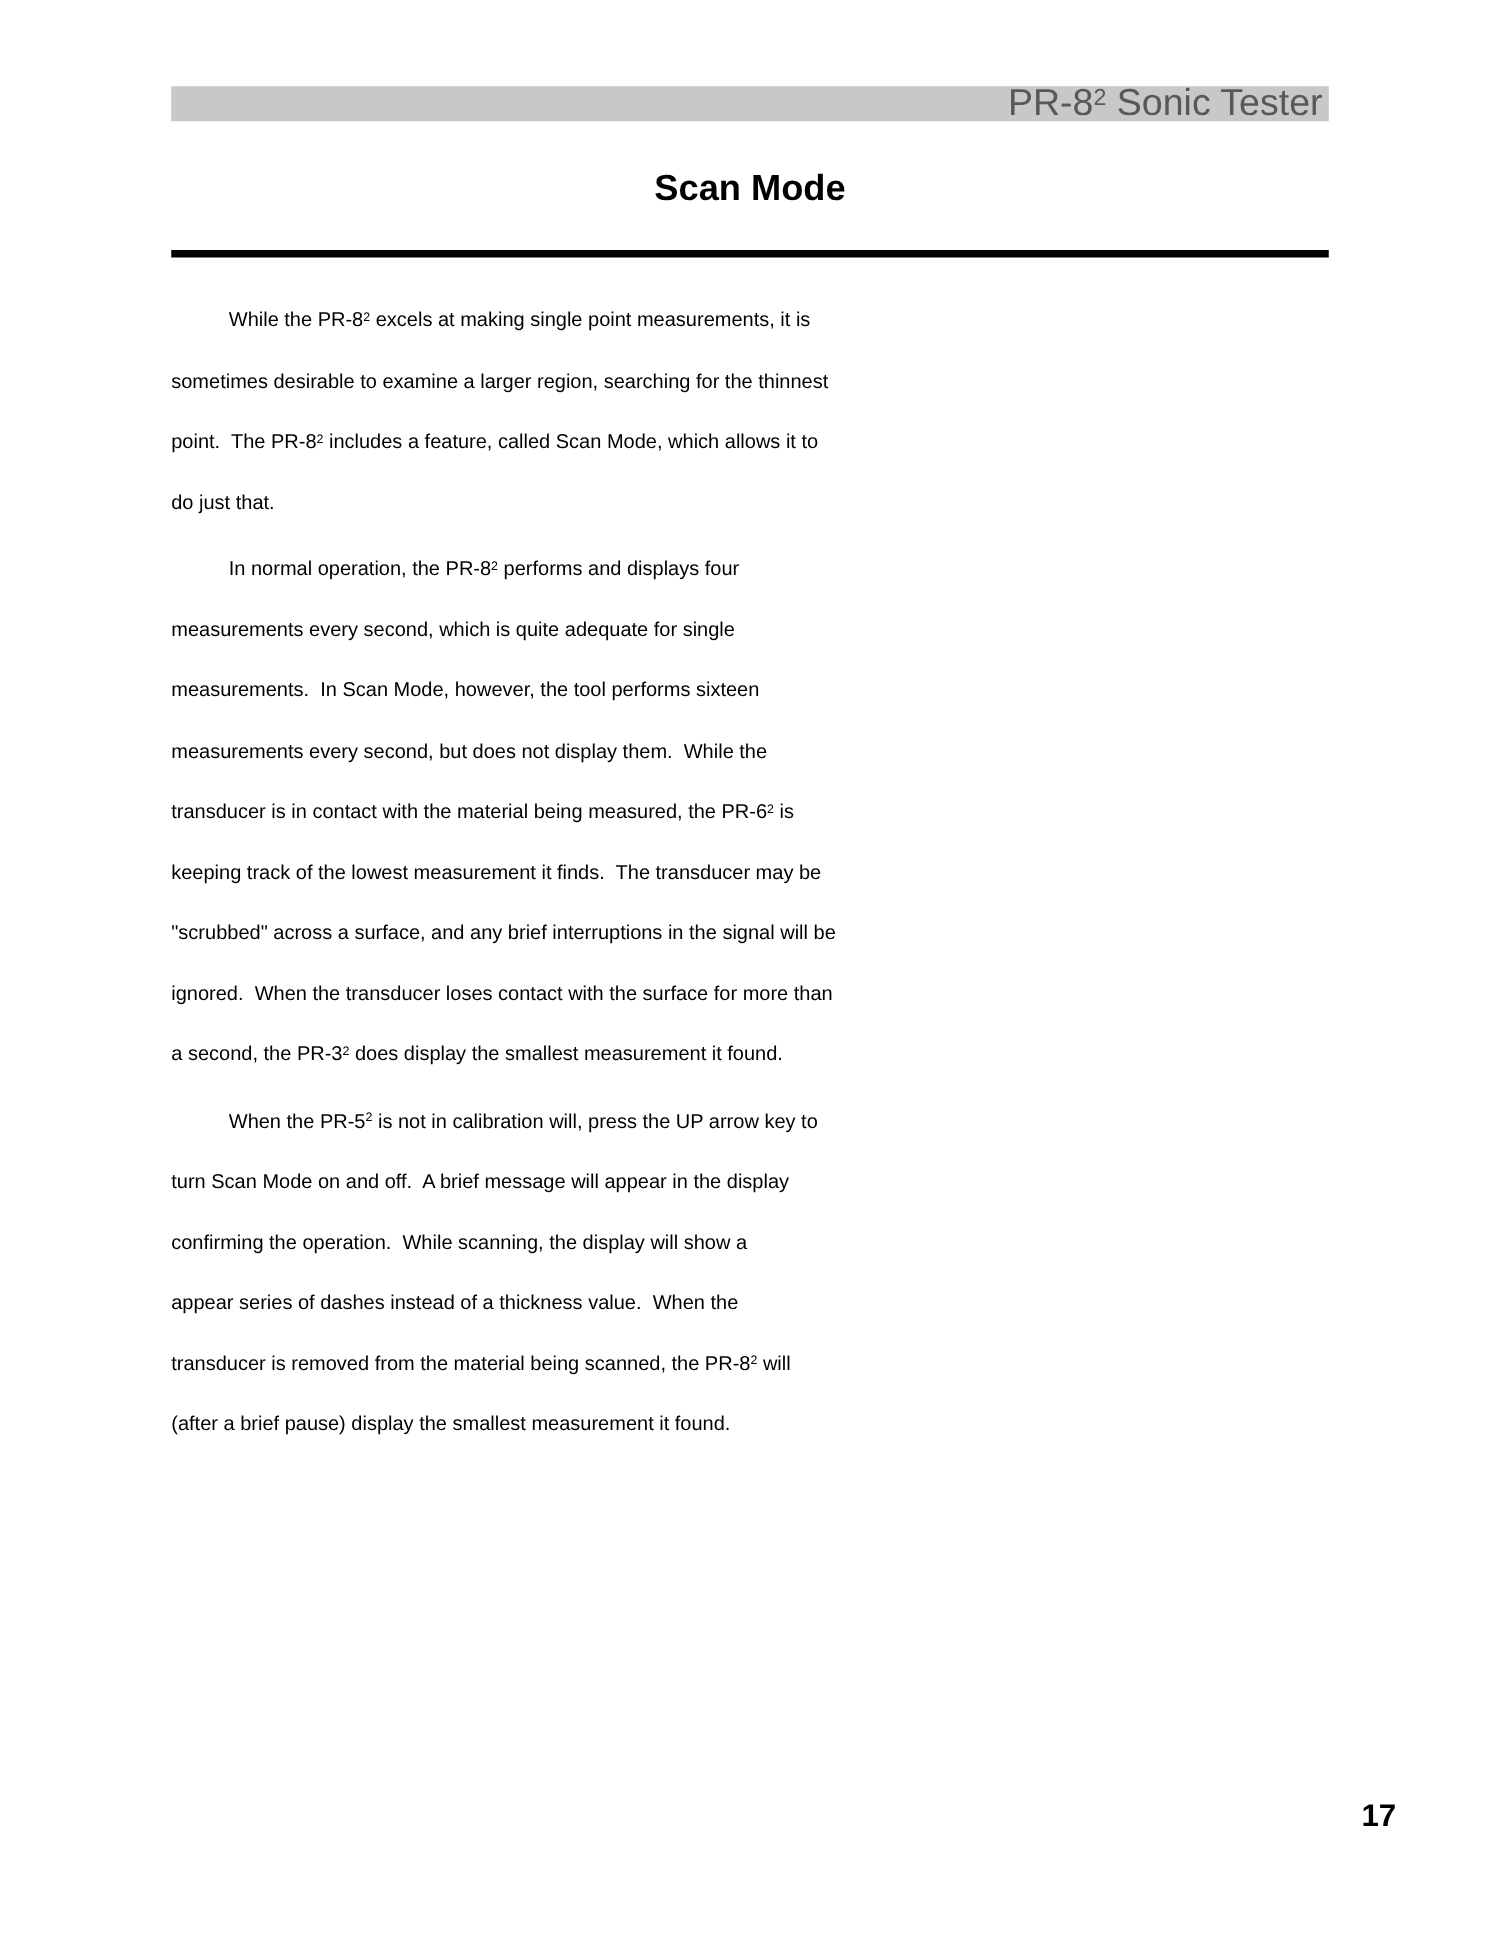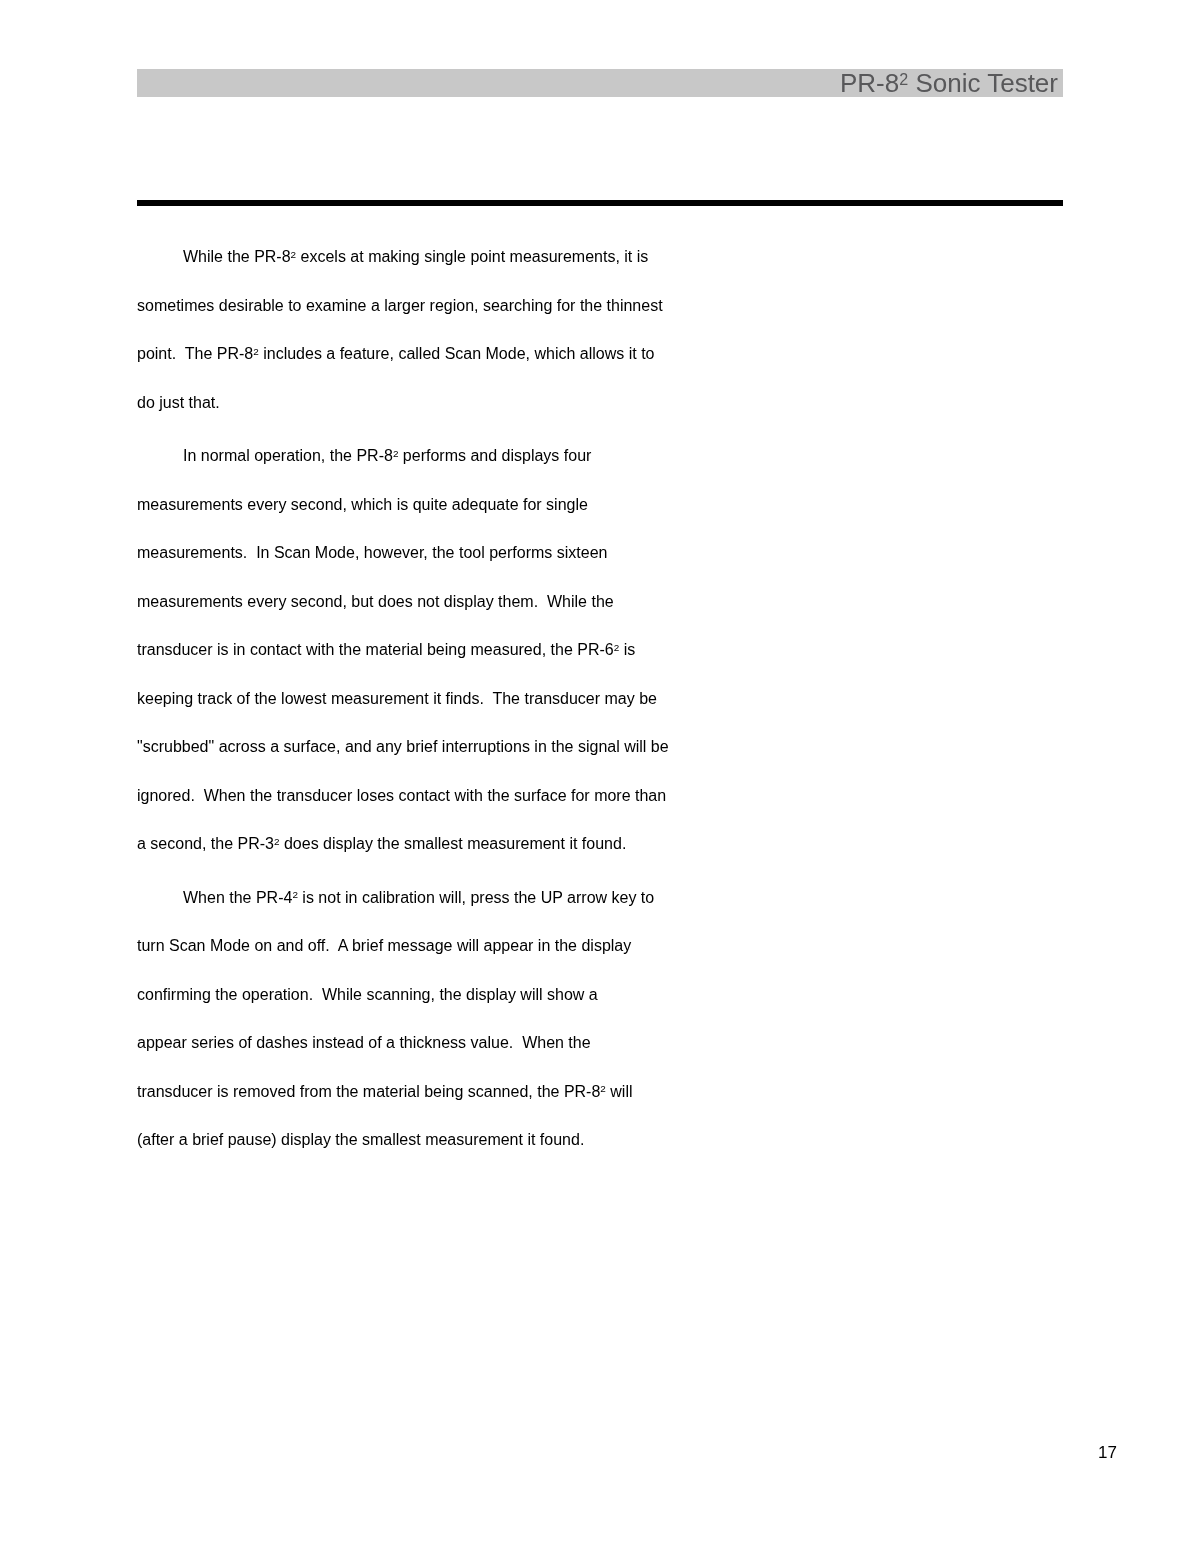--- a/index.html
+++ b/index.html
@@ -18,21 +18,21 @@
     top: 69px;
     width: 926px;
     height: 28px;
     display: flex;
     align-items: center;
     justify-content: flex-end;
     padding-right: 5px;
     box-sizing: border-box;
   }
   .header-text {
-    font-size: 26px;
+    font-size: 30px;
     line-height: 28px;
     white-space: pre;
   }
   .title {
     position: absolute;
     left: 137px;
     top: 131px;
     width: 926px;
     margin: 0;
     text-align: center;
@@ -65,52 +65,53 @@
     font-size: 0.62em;
     line-height: 0;
     vertical-align: baseline;
     position: relative;
     top: -0.45em;
   }
   .page-number {
     position: absolute;
     right: 83px;
     top: 1437px;
-    font-size: 17px;
-    font-weight: normal;
+    font-size: 25px;
+    font-weight: bold;
     line-height: 32px;
   }
 </style>
 </head>
 <body>
 
 <div class="page">
 
   <div class="header-bar" style="background-color: rgb(200, 200, 200);">
     <span class="header-text" style="color: rgb(88, 88, 90);"><span>PR-8</span><sup>2</sup><span> Sonic Tester</span></span>
   </div>
 
+  <h1 class="title">Scan Mode</h1>
 
   <div class="rule" style="background-color: rgb(0, 0, 0);"></div>
 
   <div class="body-text" style="color: rgb(0, 0, 0);">
     <p class="para"><span>While the PR-8</span><sup>2</sup><span> excels at making single point measurements, it is
 sometimes desirable to examine a larger region, searching for the thinnest
 point.  The PR-8</span><sup>2</sup><span> includes a feature, called Scan Mode, which allows it to
 do just that.</span></p>
     <p class="para"><span>In normal operation, the PR-8</span><sup>2</sup><span> performs and displays four
 measurements every second, which is quite adequate for single
 measurements.  In Scan Mode, however, the tool performs sixteen
 measurements every second, but does not display them.  While the
 transducer is in contact with the material being measured, the PR-6</span><sup>2</sup><span> is
 keeping track of the lowest measurement it finds.  The transducer may be
 "scrubbed" across a surface, and any brief interruptions in the signal will be
 ignored.  When the transducer loses contact with the surface for more than
 a second, the PR-3</span><sup>2</sup><span> does display the smallest measurement it found.</span></p>
-    <p class="para"><span>When the PR-4</span><sup>2</sup><span> is not in calibration will, press the </span><span class="b">UP</span><span> arrow key to
+    <p class="para"><span>When the PR-5</span><sup>2</sup><span> is not in calibration will, press the </span><span class="b">UP</span><span> arrow key to
 turn Scan Mode on and off.  A brief message will appear in the display
 confirming the operation</span><span class="b">.  While scanning, the display will show a
 appear series of dashes instead of a thickness value.</span><span>  When the
 transducer is removed from the material being scanned, the PR-8</span><sup>2</sup><span> will
 (after a brief pause) display the smallest measurement it found.</span></p>
   </div>
 
   <div class="page-number">17</div>
 
 </div>

